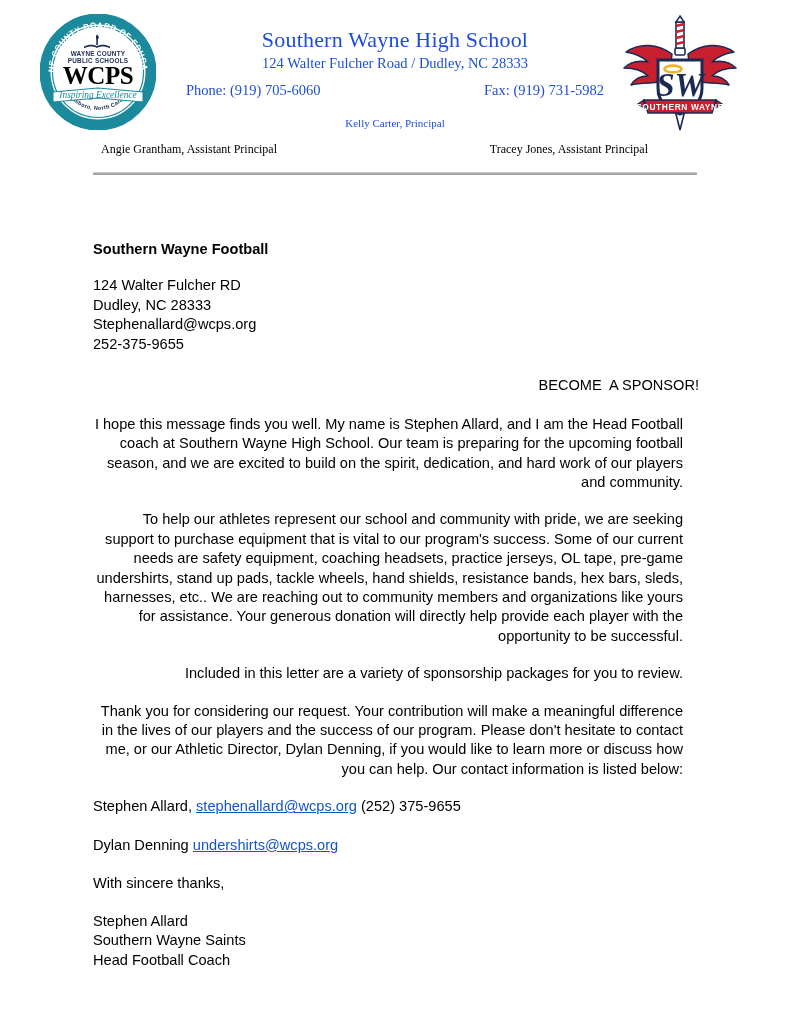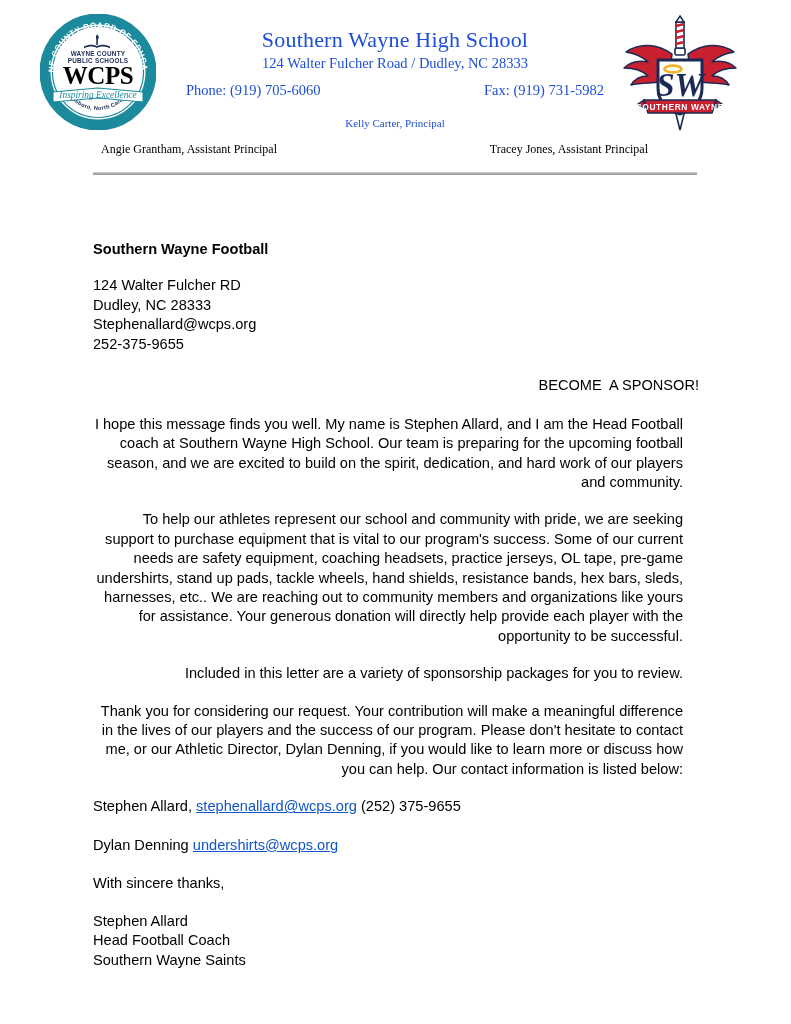--- a/index.html
+++ b/index.html
@@ -256,17 +256,17 @@
   </div>
 
   <div class="contact-line">
     <span>Dylan Denning </span><a class="maillink" href="#">undershirts@wcps.org</a>
   </div>
 
   <div class="closing">With sincere thanks,</div>
 
   <div class="signoff">
     <div>Stephen Allard</div>
+    <div>Southern Wayne Saints</div>
     <div>Head Football Coach</div>
-    <div>Southern Wayne Saints</div>
   </div>
 
 </div>
 
 </body></html>

